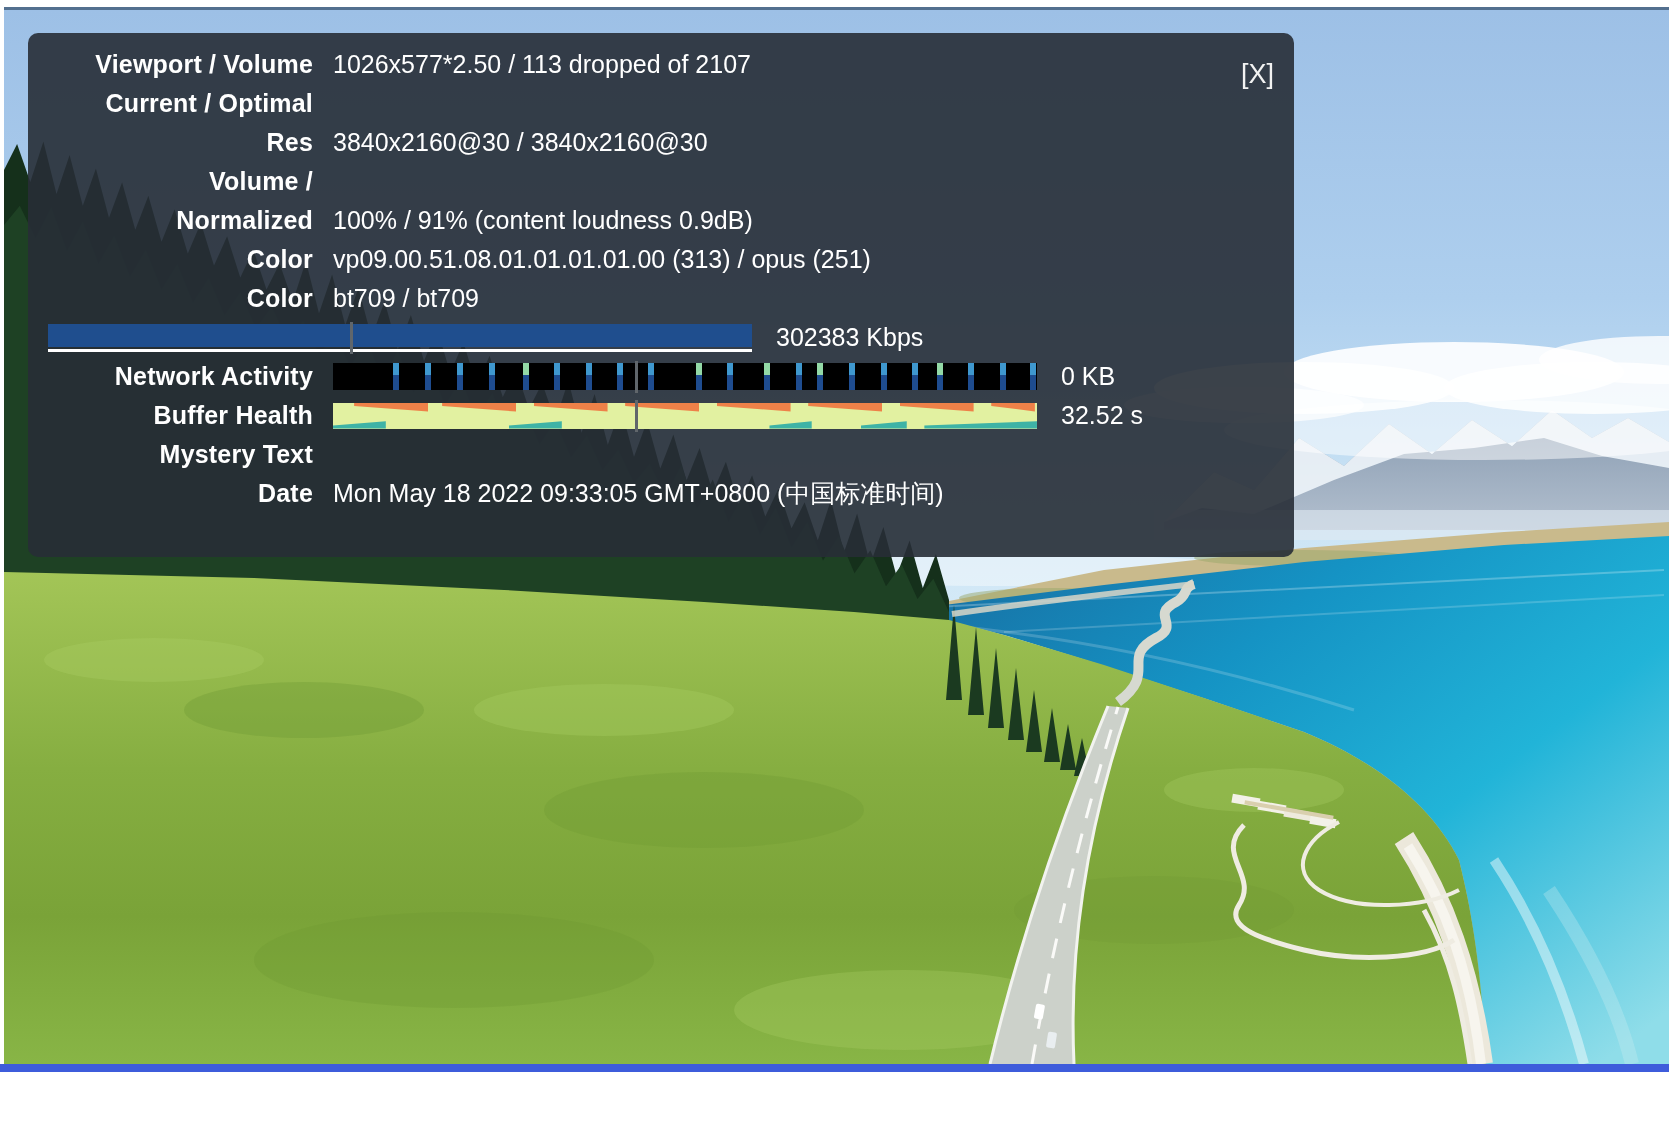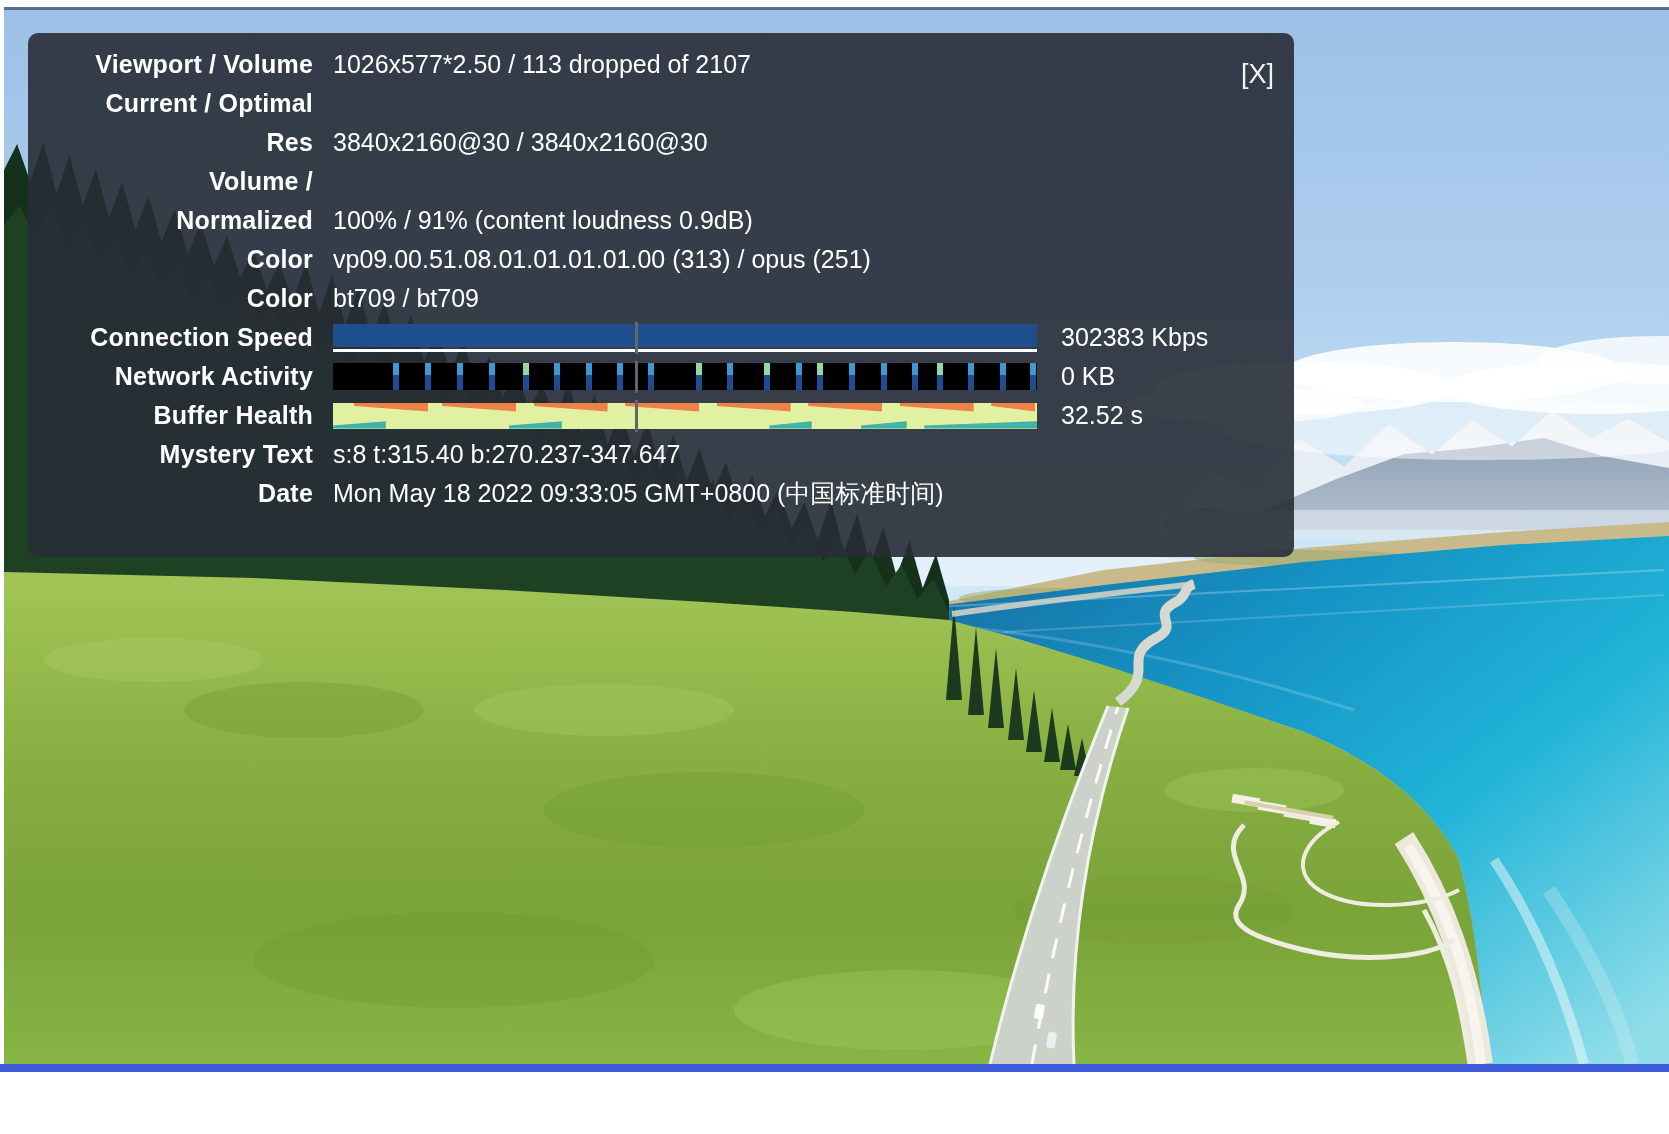--- a/index.html
+++ b/index.html
@@ -181,21 +181,20 @@
     <div class="row">
       <div class="lbl">Color</div>
       <div class="val">vp09.00.51.08.01.01.01.01.00 (313) / opus (251)</div>
     </div>
     <div class="row">
       <div class="lbl">Color</div>
       <div class="val">bt709 / bt709</div>
     </div>
 
     <div class="row">
-      <div class="lbl">Connection Speed</div>
       <div class="barwrap">
         <div class="conn-fill"></div>
         <div class="conn-under"></div>
         <div class="playhead" style="left: calc(43% - 1px);"></div>
       </div>
       <div class="bar-val">302383 Kbps</div>
     </div>
 
     <div class="row">
       <div class="lbl">Network Activity</div>
@@ -246,21 +245,20 @@
             <div class="seg-t" style="left: 75%; width: 6.5%;"></div>
             <div class="seg-t" style="left: 84%; width: 16%;"></div>
           </div>
         <div class="playhead" style="left: calc(43% - 1px);"></div>
       </div>
       <div class="bar-val">32.52 s</div>
     </div>
 
     <div class="row">
       <div class="lbl">Mystery Text</div>
-      <div class="val">s:8 t:315.40 b:270.237-347.647</div>
     </div>
     <div class="row">
       <div class="lbl">Date</div>
       <div class="val">Mon May 18 2022 09:33:05 GMT+0800 (中国标准时间)</div>
     </div>
   </div>
 </div>
 
 <div class="progress" style="background: rgb(62, 92, 219);"></div>
 

